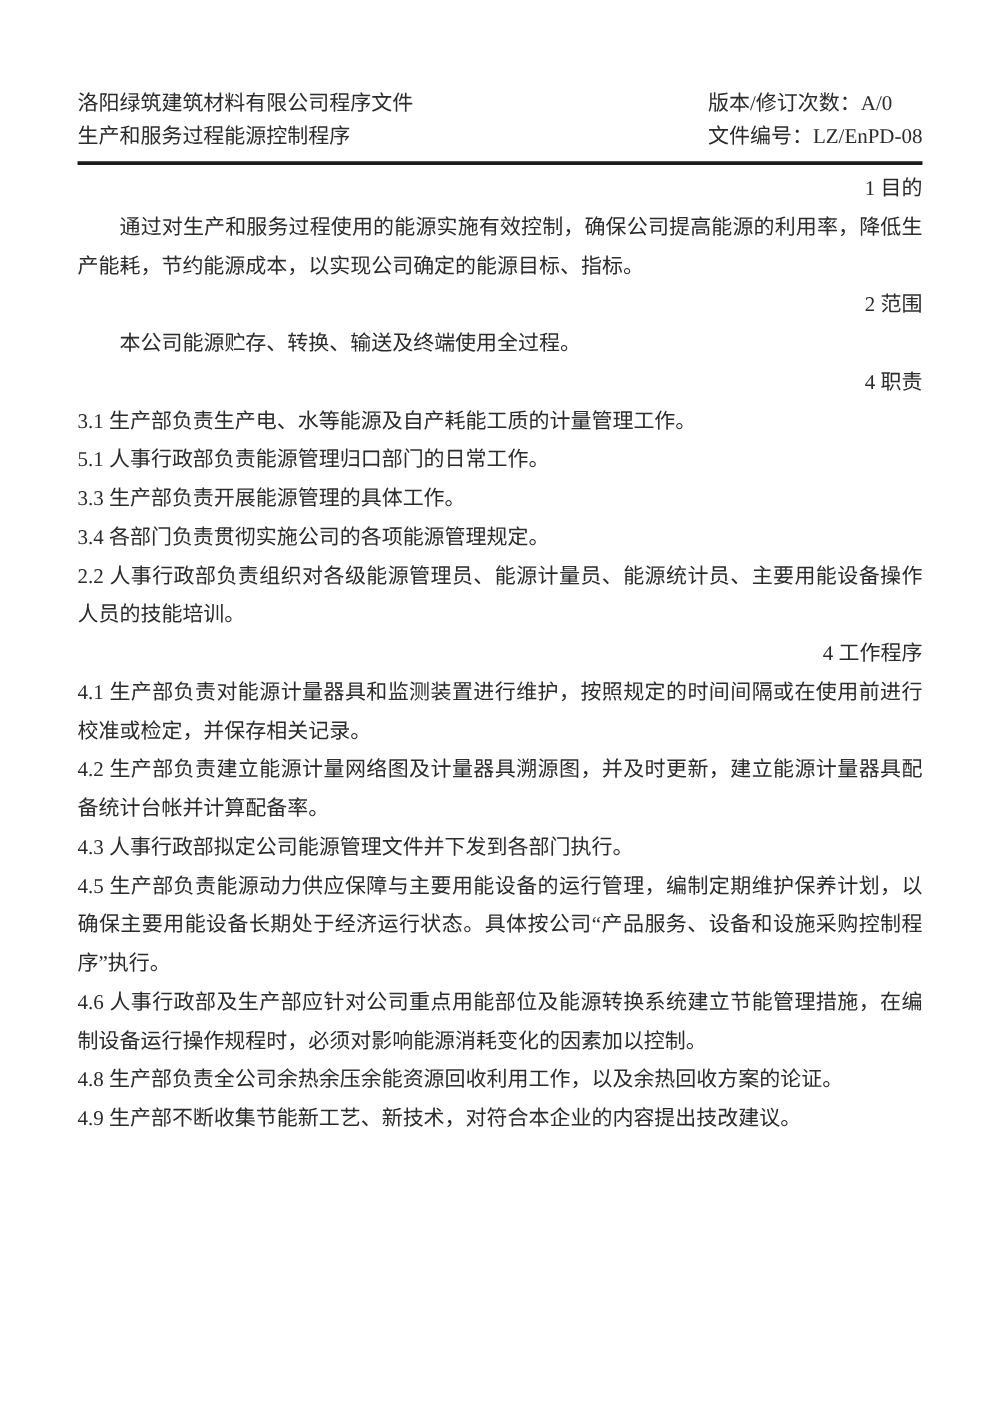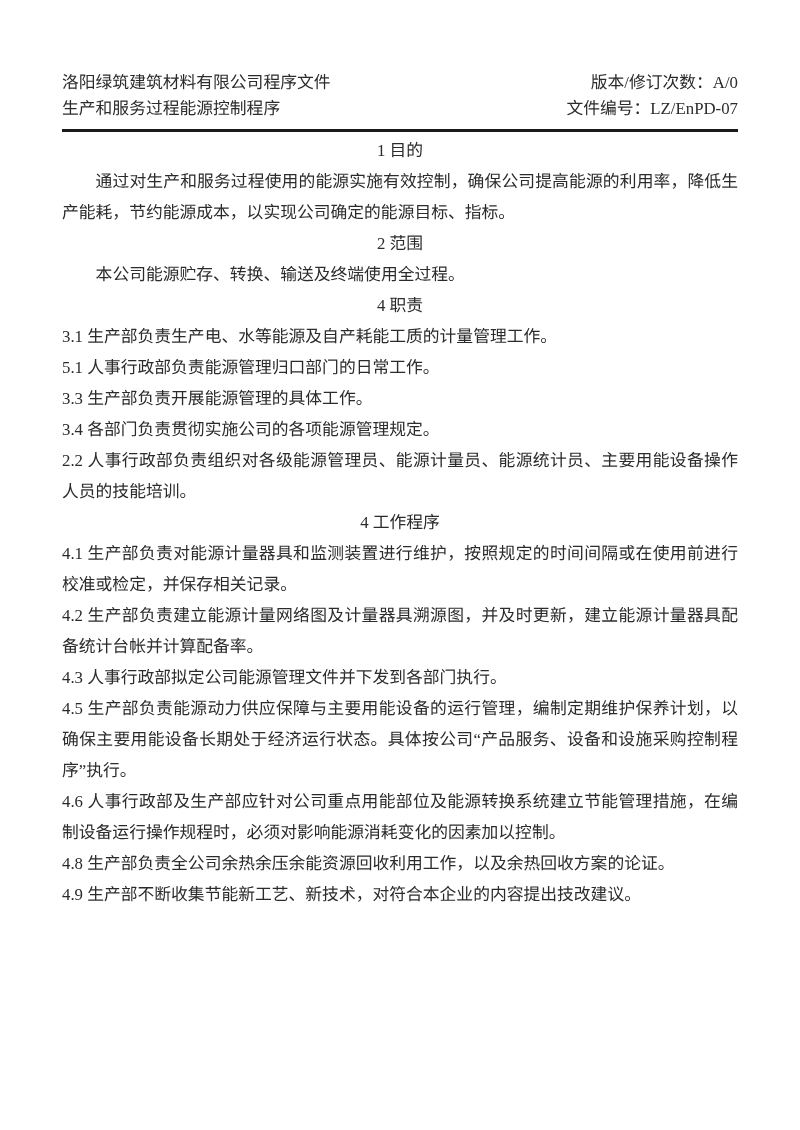--- a/index.html
+++ b/index.html
@@ -25,50 +25,50 @@
   }
   .doc-header {
     display: flex;
     justify-content: space-between;
     align-items: flex-start;
     font-size: 16.8px;
     line-height: 26px;
     white-space: nowrap;
   }
   .dh-left { text-align: left; }
-  .dh-right { text-align: right; }
+  .dh-right { }
   .rule {
     height: 3px;
     background: #1b1b1b;
     margin-top: 7px;
     margin-bottom: 3px;
   }
   .doc-body {
     font-size: 16.8px;
     line-height: 31px;
     text-align: justify;
   }
   .doc-body p { margin: 0; padding: 0; }
   p.p-indent { text-indent: 2em; }
-  p.h { text-align: center; }
+  p.h { text-align: right; }
 </style>
 </head>
 <body>
 
 <div class="page">
   <div class="content">
 
     <header class="doc-header">
       <div class="dh-left">
         <div>洛阳绿筑建筑材料有限公司程序文件</div>
         <div>生产和服务过程能源控制程序</div>
       </div>
       <div class="dh-right">
         <div>版本/修订次数：A/0</div>
-        <div>文件编号：LZ/EnPD-07</div>
+        <div>文件编号：LZ/EnPD-08</div>
       </div>
     </header>
 
     <div class="rule"></div>
 
     <main class="doc-body">
       <p class="h">1 目的</p>
       <p class="p-indent">通过对生产和服务过程使用的能源实施有效控制，确保公司提高能源的利用率，降低生产能耗，节约能源成本，以实现公司确定的能源目标、指标。</p>
       <p class="h">2 范围</p>
       <p class="p-indent">本公司能源贮存、转换、输送及终端使用全过程。</p>

